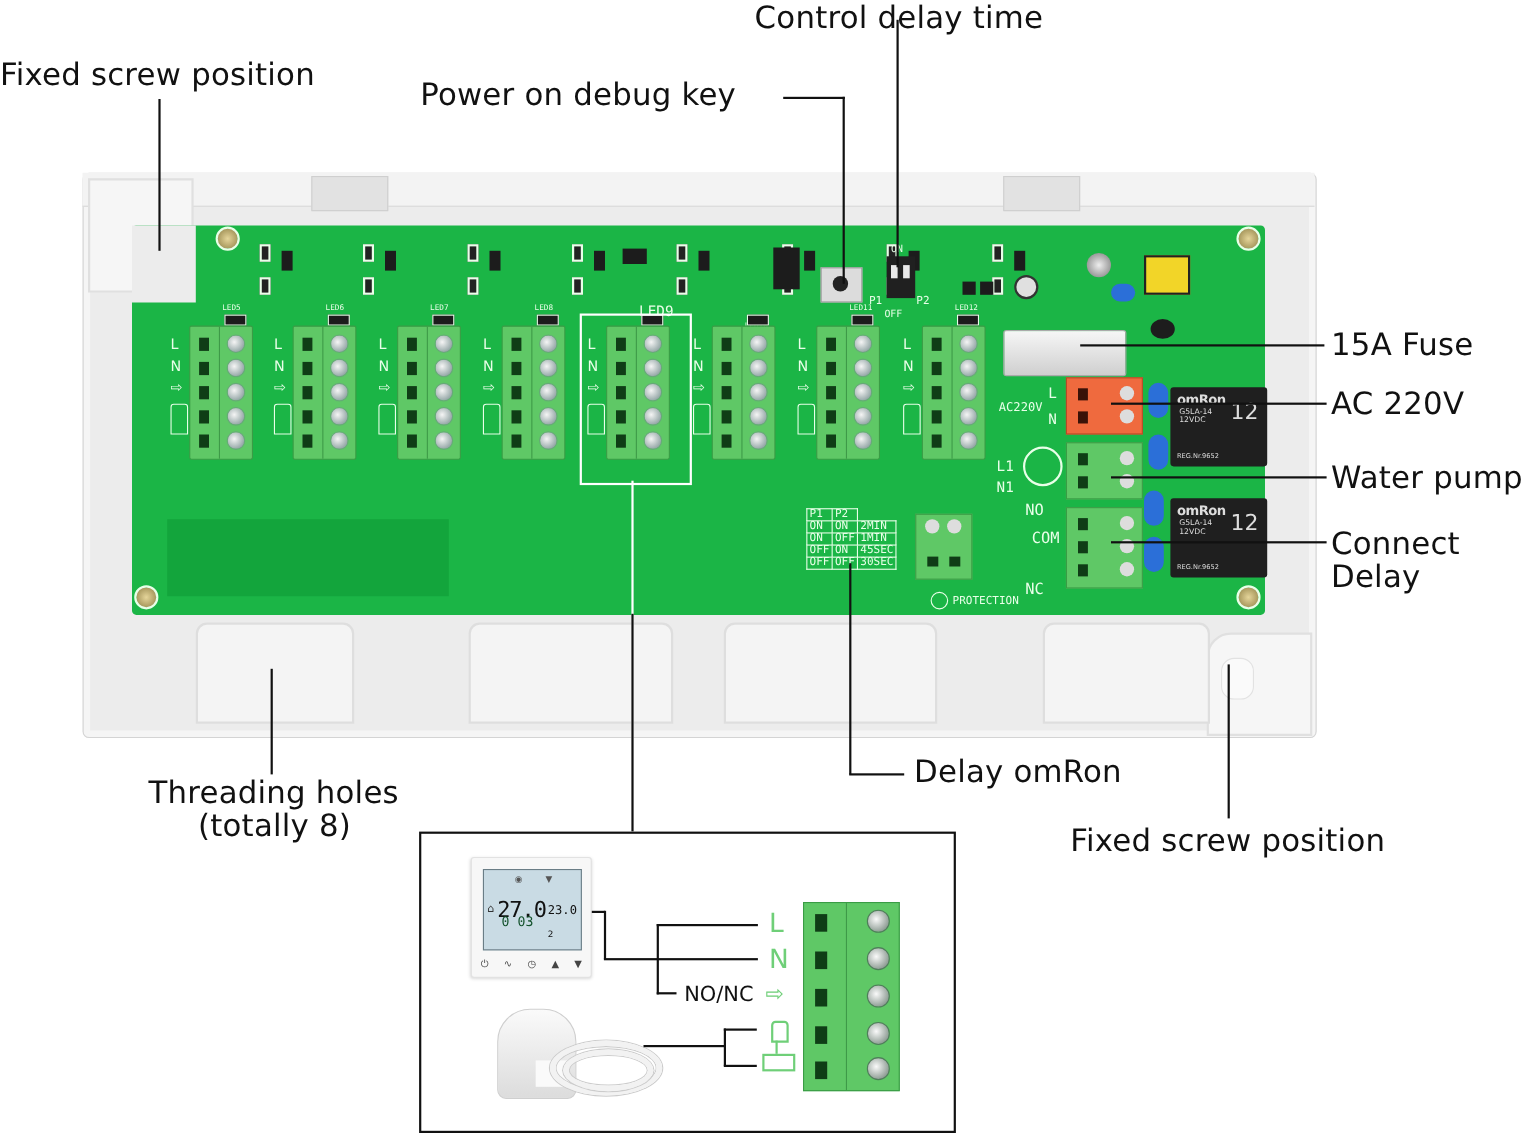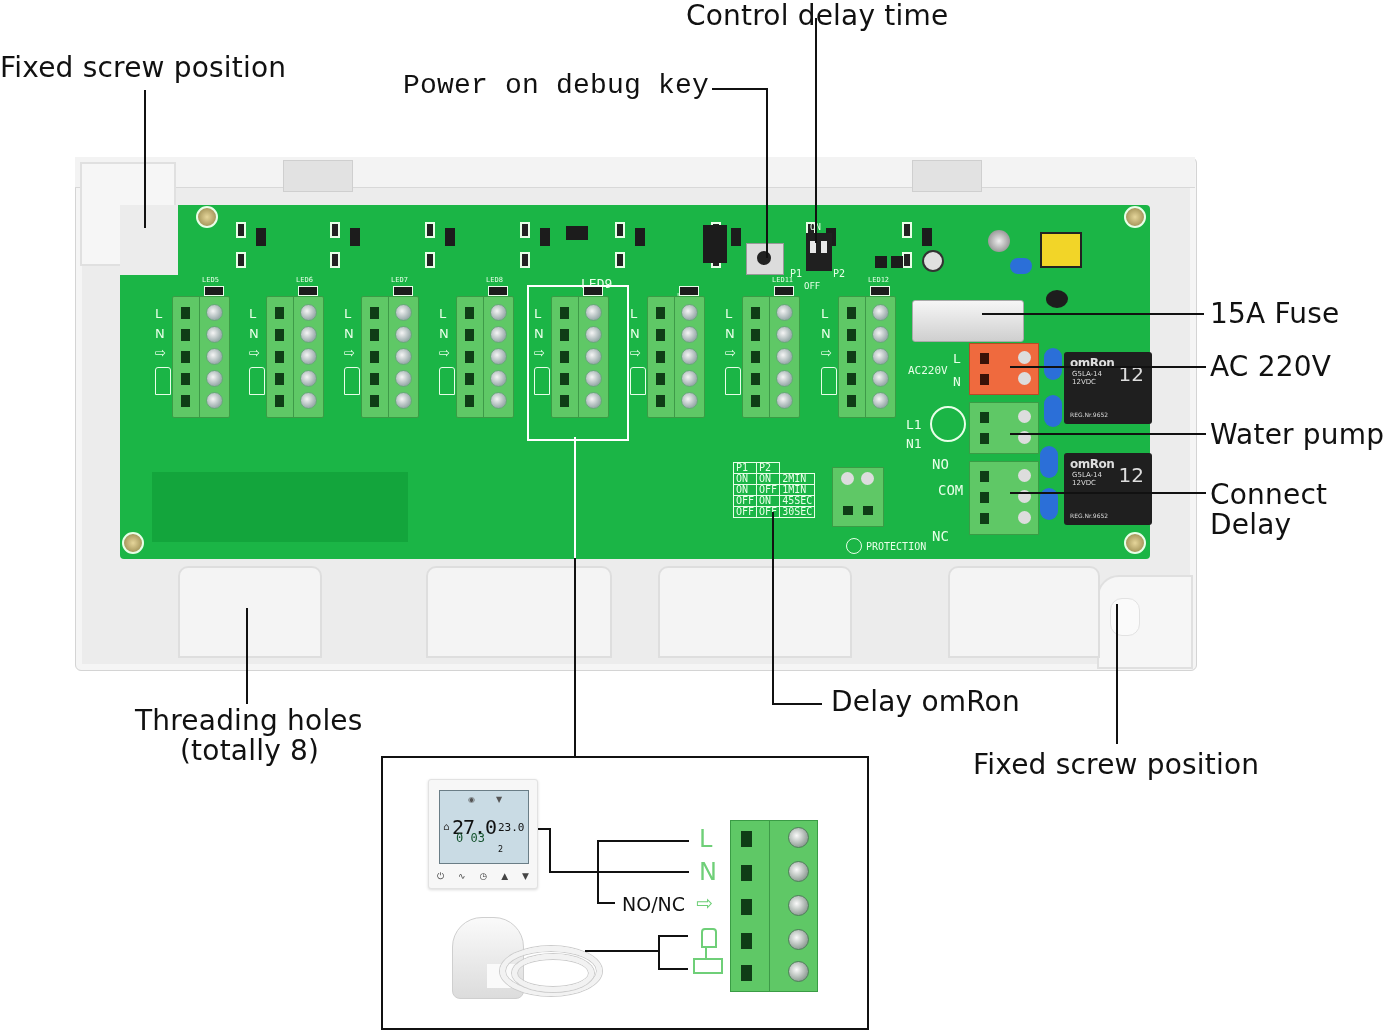--- a/index.html
+++ b/index.html
@@ -406,21 +406,21 @@
 <div class="line" style="left:574px;top:558px;width:2px;height:198px;"></div>
 
 <div class="line" style="left:246px;top:608px;width:2px;height:96px;"></div>
 
 <div class="line" style="left:772px;top:512px;width:2px;height:192px;"></div>
 <div class="line" style="left:772px;top:703px;width:50px;height:2px;"></div>
 
 <div class="line" style="left:1116px;top:604px;width:2px;height:140px;"></div>
 
 <span class="label" style="left:0px;top:53px;">Fixed screw position</span>
-<span class="label" style="left:403px;top:71px;font-family:Liberation Mono, monospace;">Power on debug key</span>
+<span class="label" style="left:382px;top:71px;">Power on debug key</span>
 <span class="label" style="left:686px;top:1px;">Control delay time</span>
 <span class="label" style="left:1210px;top:299px;">15A Fuse</span>
 <span class="label" style="left:1210px;top:352px;">AC 220V</span>
 <span class="label" style="left:1210px;top:420px;">Water pump</span>
 <span class="label" style="left:1210px;top:480px;">Connect</span>
 <span class="label" style="left:1210px;top:510px;">Delay</span>
 <span class="label" style="left:135px;top:706px;">Threading holes</span>
 <span class="label" style="left:180px;top:736px;">(totally 8)</span>
 <span class="label" style="left:831px;top:687px;">Delay omRon</span>
 <span class="label" style="left:973px;top:750px;">Fixed screw position</span>

